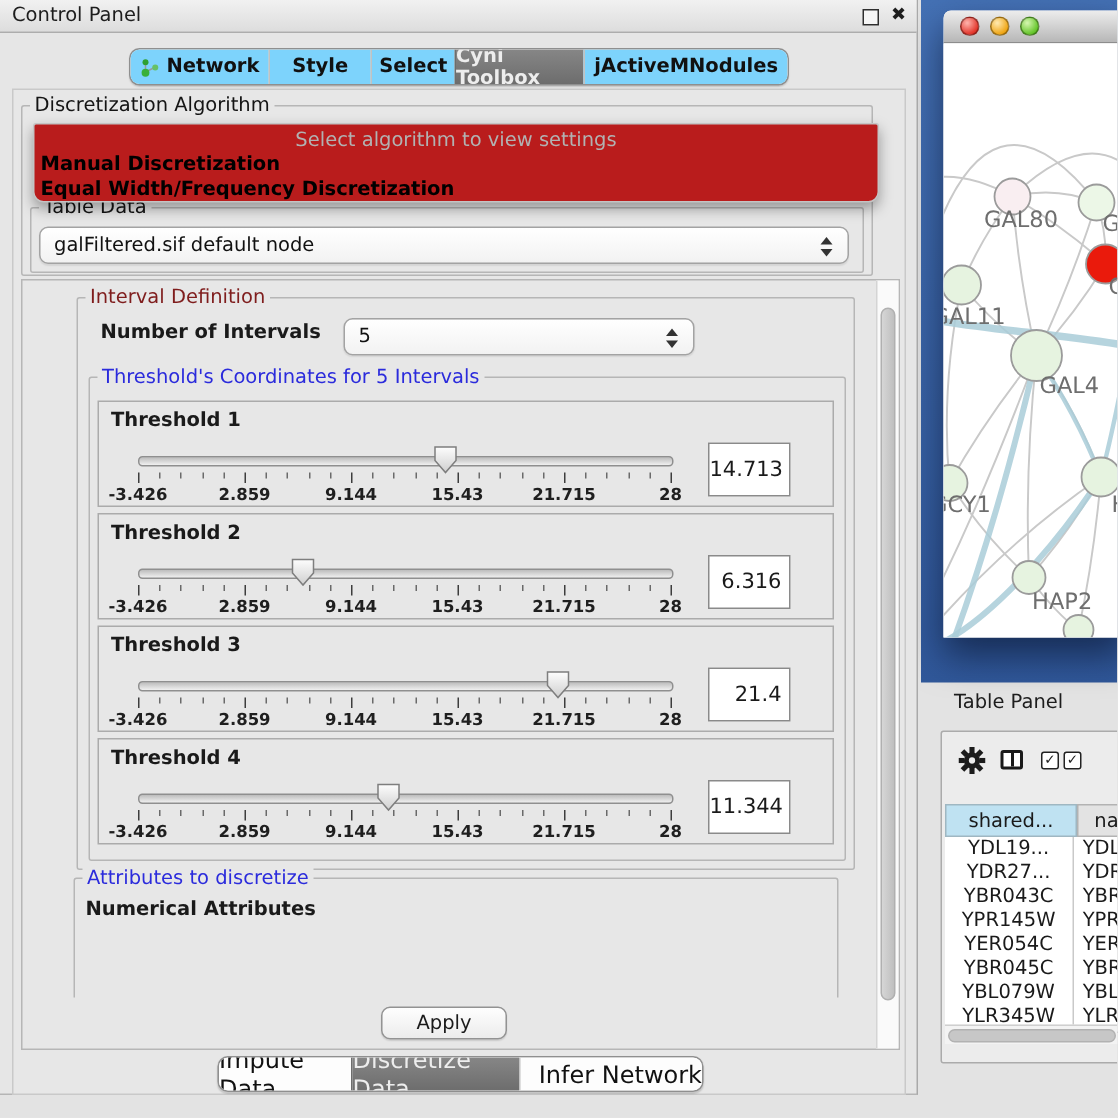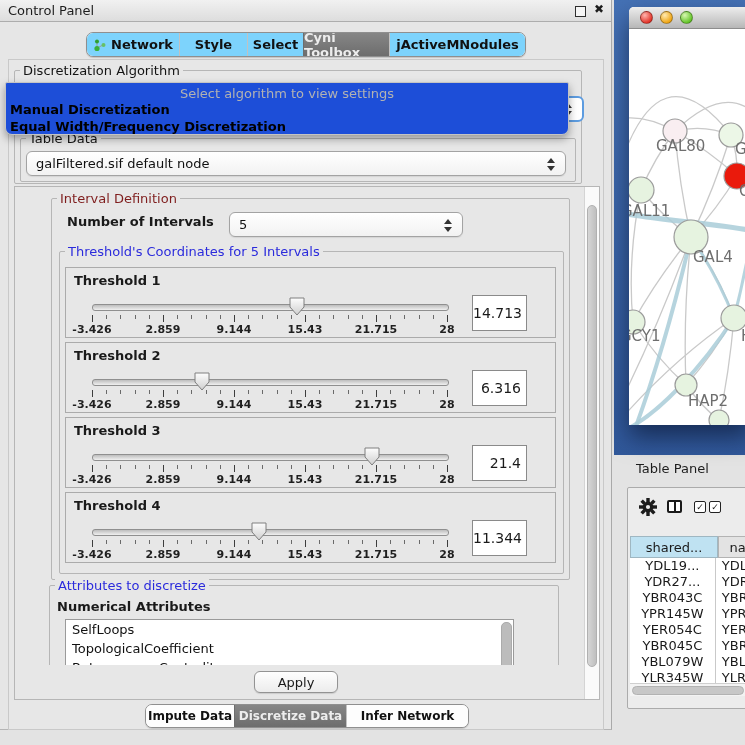--- a/index.html
+++ b/index.html
@@ -38,21 +38,21 @@
   .combo{position:absolute;background:linear-gradient(#ffffff,#f2f2f2);border:1px solid #a3a3a3;
          border-radius:6px;font-size:13px;line-height:23px;padding-left:9px;box-sizing:border-box;
          color:#111;box-shadow:0 1px 1px rgba(0,0,0,.08);}
   #combo-table{left:26px;top:151px;width:540px;height:25px;}
   .spin{position:absolute;right:9px;top:50%;width:9px;height:15px;margin-top:-7px;}
   .spin:before{content:"";position:absolute;left:0;top:1px;border-left:4.5px solid transparent;
                border-right:4.5px solid transparent;border-bottom:5px solid #333;}
   .spin:after{content:"";position:absolute;left:0;bottom:1px;border-left:4.5px solid transparent;
               border-right:4.5px solid transparent;border-top:5px solid #333;}
   
-  #popup{position:absolute;left:5px;top:82px;width:564px;height:53px;background:#1d4ed8;
+  #popup{position:absolute;left:22px;top:82px;width:564px;height:53px;background:#b91c1c;
          border:1px solid #c4c4c4;border-radius:2px 2px 7px 7px;z-index:40;
          box-shadow:0 4px 9px rgba(0,0,0,.35);box-sizing:border-box;}
   #popup .prompt{position:absolute;left:0;top:3px;width:100%;text-align:center;color:#b2b2b2;font-size:13px;}
   #popup .it1{position:absolute;left:4px;top:19px;font-weight:700;color:#000;font-size:13px;}
   #popup .it2{position:absolute;left:4px;top:36px;color:#000;font-size:13px;font-weight:bold;}
   
   #panel2{position:absolute;left:14px;top:186px;width:586px;height:514px;border:1px solid #b6b6b6;
           background:#e7e7e7;box-sizing:border-box;}
   #vscroll{position:absolute;right:0;top:0;width:15px;height:100%;background:#fafafa;border-left:1px solid #d4d4d4;box-sizing:border-box;}
   #vthumb{position:absolute;left:2px;top:18px;width:10px;height:462px;border-radius:6px;
@@ -83,21 +83,21 @@
             border:1px solid #9a9a9a;box-sizing:border-box;overflow:hidden;}
   .attr-item{height:19px;line-height:19px;padding-left:6px;font-size:13px;color:#111;}
   #attr-thumb{position:absolute;right:1px;top:2px;width:11px;height:52px;border-radius:5px;
               background:#bcbcbc;border:1px solid #ababab;box-sizing:border-box;}
   #apply-btn{position:absolute;left:239px;top:484px;width:84px;height:22px;border:1px solid #939393;
              border-radius:6px;background:linear-gradient(#fefefe,#ececec);text-align:center;line-height:21px;
              font-size:13px;box-shadow:0 1px 1px rgba(0,0,0,.12);box-sizing:border-box;}
   
   #bottabs{position:absolute;left:145px;top:704px;height:22px;display:flex;border:1px solid #8f8f8f;
            border-radius:7px;overflow:hidden;background:#fff;box-shadow:0 1px 1px rgba(0,0,0,.15);}
-  .btab{height:100%;display:flex;align-items:center;justify-content:center;font-size:12px;font-weight:700;
+  .btab{height:100%;display:flex;align-items:center;justify-content:flex-end;font-size:16px;font-weight:400;
         color:#111;border-left:1px solid #c2c2c2;box-sizing:border-box;background:#fdfdfd;}
   .btab:first-child{border-left:none;}
   .btab.sel{background:linear-gradient(#868686,#6d6d6d);color:#ededed;border-left-color:#6d6d6d;}
   .b1{width:88px}.b2{width:112px}.b3{width:122px}
   
   #rightside{position:absolute;left:612px;top:0;width:133px;height:745px;background:#e3e3e3;overflow:hidden;}
   #bluebg{position:absolute;left:2px;top:0;width:131px;height:455px;background:linear-gradient(180deg,#4471b5,#30589a);}
   #netwin{position:absolute;left:17px;top:7px;width:122px;height:418px;background:#fff;
           border-radius:5px 5px 0 0;box-shadow:0 12px 24px rgba(0,8,28,.55);}
   #netbar{position:absolute;left:0;top:0;width:100%;height:22px;border-radius:5px 5px 0 0;
@@ -379,28 +379,20 @@
                   </defs>
                   <path d="M1,1 h14 v9 l-7,8 l-7,-8 z" fill="url(#tg3)" stroke="#7e7e7e"></path>
                 </svg></div>
               <div class="vbox">11.344</div>
             </div>
           </div>
 
         <div class="grp" id="grp-attr"></div>
         <span class="grplabel blue" id="grp-attr-label">Attributes to discretize</span>
         <span id="numattr-label">Numerical Attributes</span>
-        <div id="attrlist">
-          <div id="attr-items">
-              <div class="attr-item">SelfLoops</div>
-              <div class="attr-item">TopologicalCoefficient</div>
-              <div class="attr-item">BetweennessCentrality</div>
-            </div>
-          <div id="attr-thumb"></div>
-        </div>
       </div>
       <div id="vscroll">
         <div id="vthumb"></div>
       </div>
       <div id="apply-btn">Apply</div>
     </div>
 
     <div id="bottabs">
       <div class="btab b1">
           <span>Impute Data</span>

